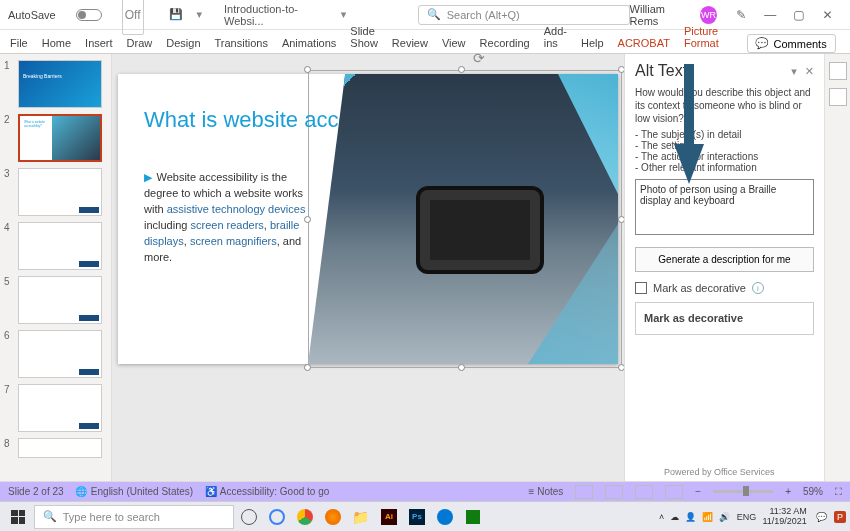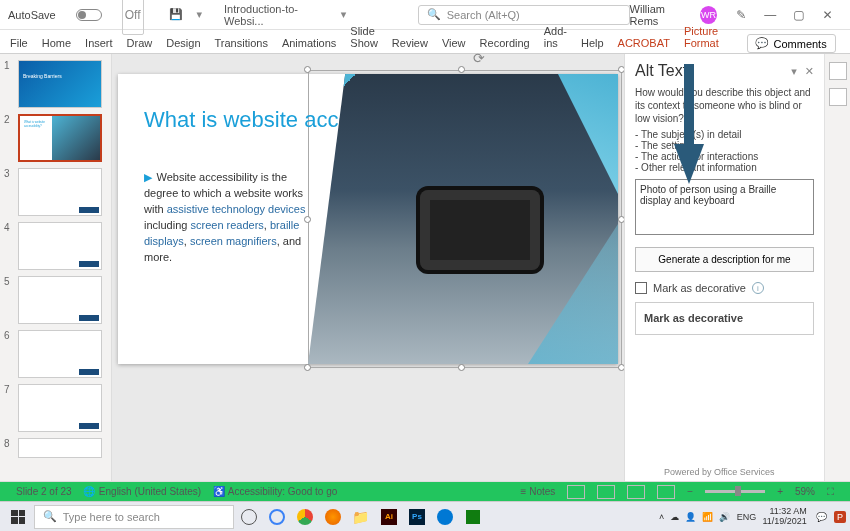--- a/index.html
+++ b/index.html
@@ -71,21 +71,21 @@
 .pane .chk-row { display:flex; align-items:center; gap:6px; margin-top:10px; font-size:11px;}
 .pane .chk { width:12px; height:12px; border:1px solid #666; }
 .pane .info-i { width:12px;height:12px;border:1px solid #8ab;color:#8ab;border-radius:50%;display:inline-flex;align-items:center;justify-content:center;font-size:8px;}
 .pane .tooltip { border:1px solid #ccc; padding:8px; margin-top:8px; font-size:10px; line-height:1.35; }
 .pane .tooltip b { font-size:11px; }
 .pane .powered { position:absolute; bottom:4px; left:10px; font-size:9px; color:#888;margin-left:29px; }
 
 .big-arrow { position:absolute; right:146px; top:64px; width:30px; height:120px; z-index:50; pointer-events:none; }
 
 
-.status { height:20px; background:#22c55e; border-top:1px solid #ddd; display:flex; align-items:center; font-size:10px; color:#555; padding:0 16px; gap:12px;}
+.status { height:20px; background:#c4b5fd; border-top:1px solid #ddd; display:flex; align-items:center; font-size:10px; color:#555; padding:0 8px; gap:12px;}
 .status .sspacer { flex:1; }
 .status .viewbtn { width:18px;height:14px;border:1px solid #bbb; }
 .status .zoom-slider { width:60px;height:3px;background:#bbb;position:relative; }
 .status .zoom-slider::after{content:"";position:absolute;width:6px;height:10px;background:#888;top:-4px;left:30px;}
 
 
 .taskbar { height:30px; background:#e8eaf0; border-top:1px solid #ccc; display:flex; align-items:center; padding:0 4px; gap:2px; }
 .taskbar .start { width:28px; height:28px; display:flex; align-items:center; justify-content:center; }
 .win-logo { width:14px;height:14px; display:grid; grid-template-columns:1fr 1fr; grid-template-rows:1fr 1fr; gap:1px;}
 .win-logo div{background:#333;}

